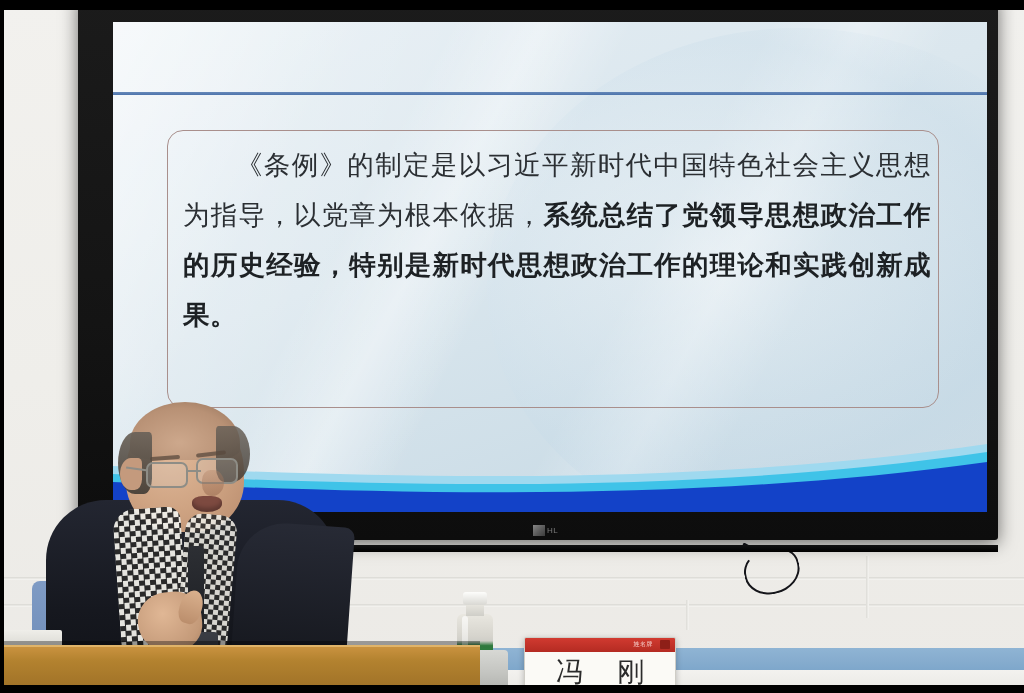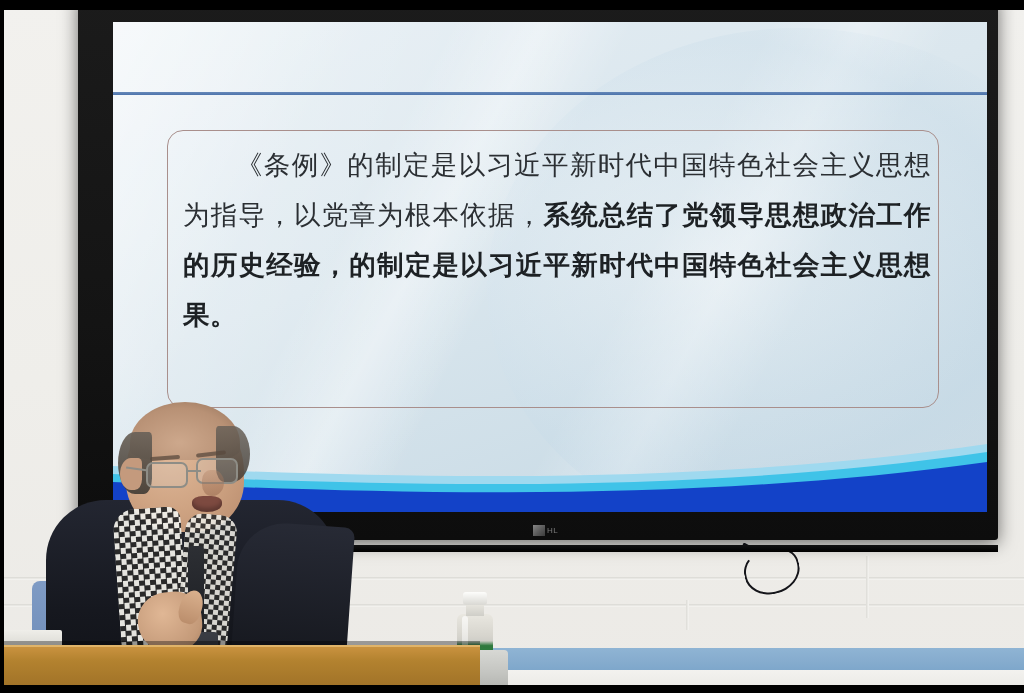--- a/index.html
+++ b/index.html
@@ -391,21 +391,21 @@
           <svg viewBox="0 0 874 90" preserveAspectRatio="none">
             <path d="M0,44 C240,54 560,68 874,22 L874,90 L0,90 Z" fill="#9fd9ef"></path>
             <path d="M0,52 C240,62 560,76 874,30 L874,90 L0,90 Z" fill="#3fc3e8"></path>
             <path d="M0,60 C240,70 560,84 874,40 L874,90 L0,90 Z" fill="#1342c8"></path>
           </svg>
         </div>
 
         <div class="content-box"></div>
 
         <div class="slide-text">
-          <span class="reg">《条例》的制定是以习近平新时代中国特色社会主义思想</span><span class="reg">为指导，以党章为根本依据，</span><b>系统总结了党领导思想政治工作</b><b>的历史经验，的制定是以习近平新时代中国特色社会主义思想</b><b>果。</b>
+          <span class="reg">《条例》的制定是以习近平新时代中国特色社会主义思想</span><span class="reg">为指导，以党章为根本依据，</span><b>系统总结了党领导思想政治工作</b><b>的历史经验，特别是新时代思想政治工作的理论和实践创新成</b><b>果。</b>
         </div>
       </div>
 
     </div>
   </div>
 
   <div class="tv-logo">
     <span class="tv-logo-mark"></span>
     <span class="tv-logo-text">HL</span>
   </div>
@@ -439,20 +439,28 @@
 
   <div class="bottle">
     <div class="bottle-body"></div>
     <div class="bottle-label"></div>
     <div class="bottle-label-strip"></div>
     <div class="bottle-gloss"></div>
     <div class="bottle-neck"></div>
     <div class="bottle-cap"></div>
   </div>
 
+  <div class="nameplate">
+    <div class="nameplate-band">
+      <span class="nameplate-band-text">姓名牌</span>
+      <span class="nameplate-band-mark"></span>
+    </div>
+    <div class="nameplate-name">冯 刚</div>
+    <div class="nameplate-foot"></div>
+  </div>
 
   <div class="papers"></div>
   <div class="device"></div>
   <div class="device-knob"></div>
   <div class="device-dots">
     <i></i>
     <i></i>
     <i></i>
     <i></i>
     <i></i>

